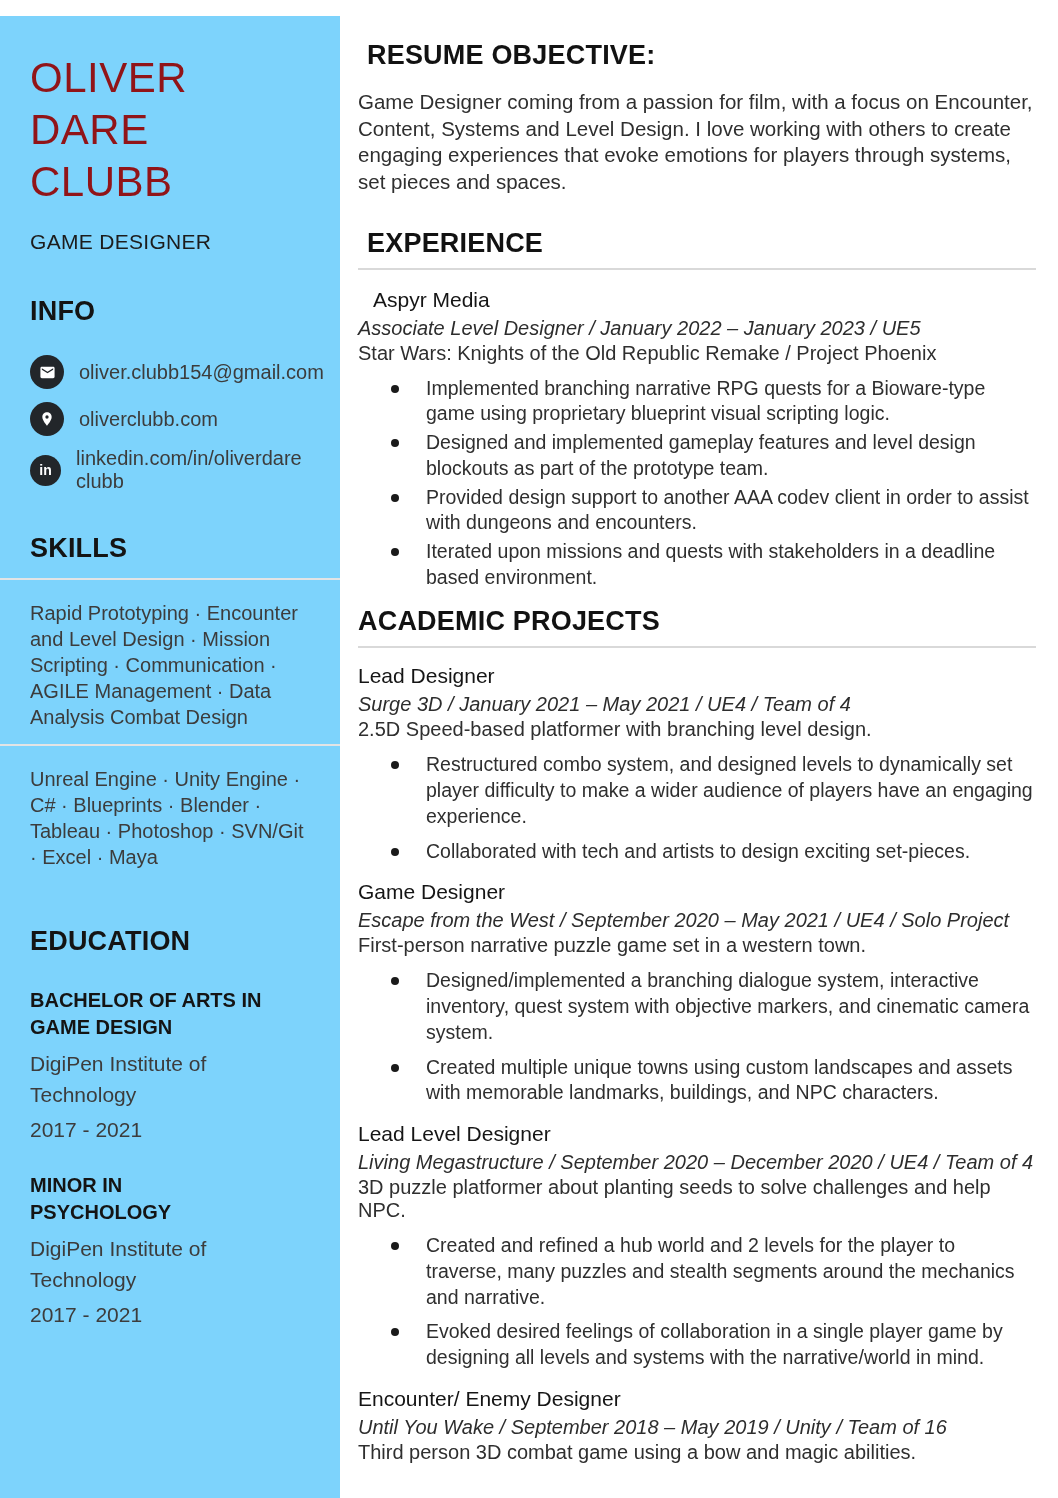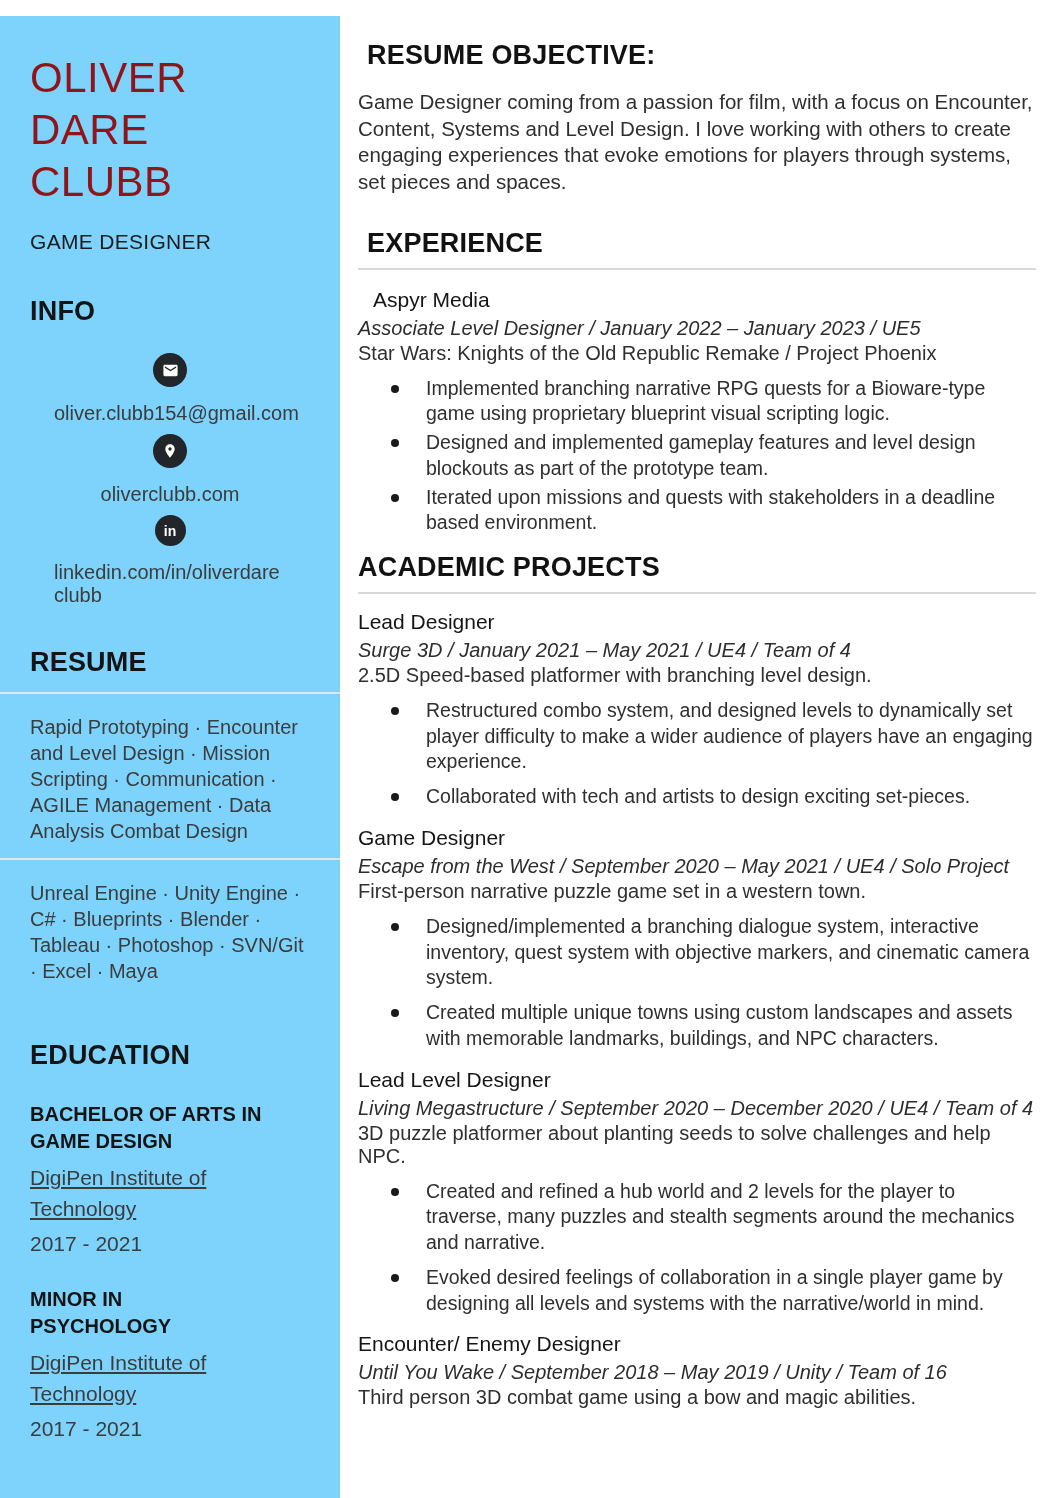--- a/index.html
+++ b/index.html
@@ -18,35 +18,35 @@
   .name { font-size:42px; line-height:1.24; color:#911418; letter-spacing:.5px; }
   .job-title { margin-top:22px; font-size:21px; color:#1c1c1c; letter-spacing:.3px; }
   .side-h { font-size:27px; font-weight:bold; color:#141414; letter-spacing:.2px; }
   .side-h.info-h { margin-top:42px; }
   .side-h.skills-h { margin-top:40px; }
   .side-h.tech-h { margin-top:50px; }
   .side-h.edu-h { margin-top:56px; }
   .side-rule { border:none; border-top:2px solid #e3e4e5; margin:14px -30px 0 -30px; }
 
   .info-list { margin-top:26px; }
-  .info-row { display:flex; align-items:center; gap:15px; margin-bottom:9px; min-height:38px;flex-direction:column; }
+  .info-row { display:flex; align-items:center; gap:15px; margin-bottom:9px; min-height:38px; }
   .icon-circle {
     width:34px; height:34px; border-radius:50%; background:#22262a;
     display:flex; align-items:center; justify-content:center; flex:none;
   }
   .icon-circle.small { width:31px; height:31px; }
   .icon-circle svg { display:block; }
   .in-glyph { color:#ffffff; font-size:14px; font-weight:bold; }
   .info-text { font-size:20px; color:#3c3c3c; line-height:1.15; max-width:232px; }
 
   .side-par { margin-top:20px; font-size:20px; line-height:1.3; color:#3c3c3c; max-width:276px; }
 
   .edu-entry { margin-top:30px; }
   .edu-degree { font-size:20px; font-weight:bold; line-height:1.35; color:#141414; max-width:238px; }
-  .edu-school { margin-top:8px; font-size:21px; line-height:1.45; color:#3c3c3c; max-width:225px;text-decoration:underline; }
+  .edu-school { margin-top:8px; font-size:21px; line-height:1.45; color:#3c3c3c; max-width:225px; }
   .edu-dates { margin-top:8px; font-size:21px; color:#3c3c3c; }
 
   
   .main { margin-left:340px; padding:40px 22px 0 18px; }
   .main-h { font-size:27px; font-weight:bold; color:#121212; letter-spacing:.2px; }
   .main-h.indent { padding-left:9px; }
   .main-h.experience-h { margin-top:32px; }
   .main-h.projects-h { margin-top:16px; }
   .h-rule { border:none; border-top:2px solid #d9d9d9; margin:9px 0 0 0; }
 
@@ -101,21 +101,21 @@
       <span class="info-text">oliverclubb.com</span>
     </div>
     <div class="info-row">
       <span class="icon-circle small">
         <span class="in-glyph">in</span>
       </span>
       <span class="info-text">linkedin.com/in/oliverdare clubb</span>
     </div>
   </div>
 
-  <h2 class="side-h skills-h">RESUME</h2>
+  <h2 class="side-h skills-h">SKILLS</h2>
   <hr class="side-rule">
   <p class="side-par">Rapid Prototyping · Encounter and Level Design · Mission Scripting · Communication · AGILE Management · Data Analysis Combat Design</p>
 
   <hr class="side-rule">
   <p class="side-par">Unreal Engine · Unity Engine · C# · Blueprints · Blender · Tableau · Photoshop · SVN/Git · Excel · Maya</p>
 
   <h2 class="side-h edu-h">EDUCATION</h2>
 
   <div class="edu-entry">
     <div class="edu-degree">BACHELOR OF ARTS IN GAME DESIGN</div>
@@ -138,20 +138,21 @@
   <h2 class="main-h indent experience-h">EXPERIENCE</h2>
   <hr class="h-rule">
 
   <section>
     <div class="entry-company">Aspyr Media</div>
     <div class="entry-role">Associate Level Designer / January 2022 – January 2023 / UE5</div>
     <div class="entry-summary">Star Wars: Knights of the Old Republic Remake / Project Phoenix</div>
     <ul class="bullets">
       <li>Implemented branching narrative RPG quests for a Bioware-type game using proprietary blueprint visual scripting logic.</li>
       <li>Designed and implemented gameplay features and level design blockouts as part of the prototype team.</li>
+      <li>Provided design support to another AAA codev client in order to assist with dungeons and encounters.</li>
       <li>Iterated upon missions and quests with stakeholders in a deadline based environment.</li>
     </ul>
   </section>
 
   <h2 class="main-h projects-h">ACADEMIC PROJECTS</h2>
   <hr class="h-rule">
 
   <section class="project">
     <div class="project-title">Lead Designer</div>
     <div class="entry-role">Surge 3D / January 2021 – May 2021 / UE4 / Team of 4</div>

